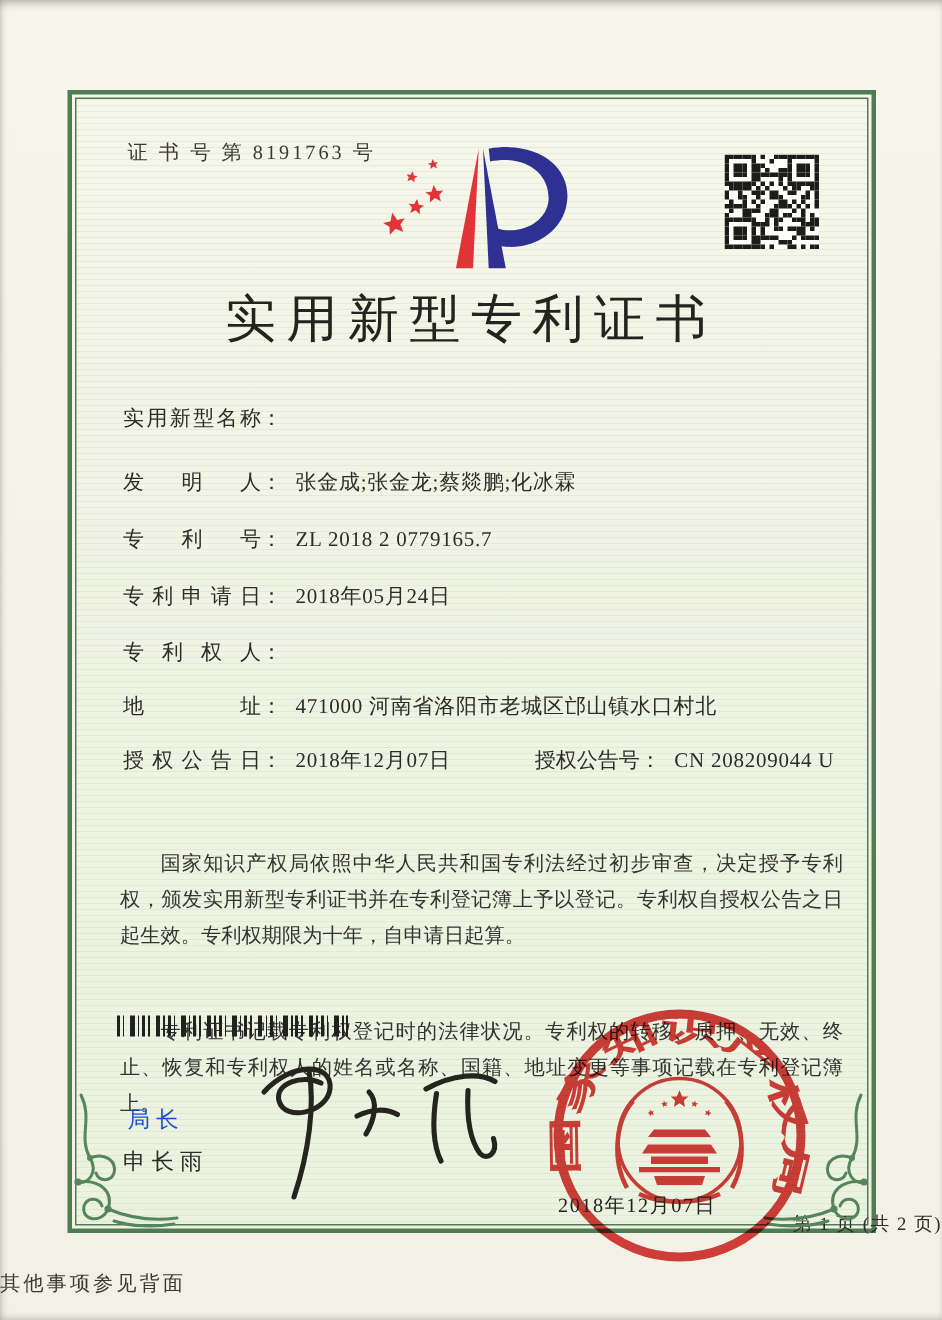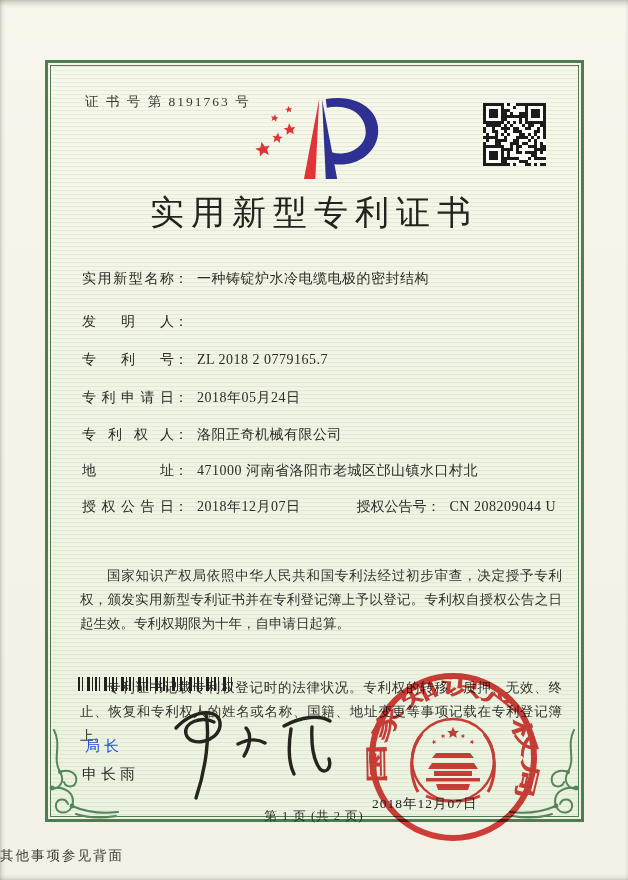--- a/index.html
+++ b/index.html
@@ -42,21 +42,21 @@
     color:#33332f; text-align:justify; }
   .paras p { text-indent:2em;margin-top:40px; }
   .barcode { left:78px; top:677px; width:154px; height:14px;
     background:repeating-linear-gradient(90deg,#21211f 0 2px,transparent 2px 4px,#21211f 4px 5px,transparent 5px 9px,#21211f 9px 12px,transparent 12px 14px,#21211f 14px 15px,transparent 15px 17px); }
   .commissioner-title { left:85px; top:737px; font-size:15px; letter-spacing:4px; color:#1d4ed8; }
   .commissioner-name { left:82px; top:765px; font-size:15px; letter-spacing:4px; color:#2c2c28; }
   .signature { left:160px; top:698px; width:190px; height:108px; z-index:5; }
   .seal { left:366px; top:670px; width:174px; height:174px; z-index:4;
     mix-blend-mode:multiply; opacity:.93; }
   .seal-date { left:372px; top:795px; font-size:13.5px; letter-spacing:1px; color:#22221f; z-index:6; }
-  .page-info { left:0; top:808px; width:628px; text-align:center; font-size:12.5px; color:#2c2c28; letter-spacing:1px; }
+  .page-info { left:0; top:808px; width:628px; text-align:right; font-size:12.5px; color:#2c2c28; letter-spacing:1px; }
   .footer-note { left:0; top:847px; width:628px; text-align:left; font-size:13.5px; color:#3a3a34; letter-spacing:2px; }
   .corner-orn { width:74px; height:92px; z-index:3; }
   .orn-bl { left:46px; top:728px; }
   .orn-br { left:508px; top:728px; transform:scaleX(-1); }
 </style>
 </head>
 <body>
 
 <div class="paper"></div>
 
@@ -330,40 +330,39 @@
       <rect x="57" y="60" width="3" height="3" fill="#1c1c1a"></rect>
       <rect x="60" y="60" width="3" height="3" fill="#1c1c1a"></rect>
     </svg>
 </div>
 
 <div class="abs title">实用新型专利证书</div>
 
 <div class="abs frow" style="top:270px">
   <span class="flabel">实用新型名称</span>
     <span class="fcolon">：</span>
-  <span class="fvalue">一种铸锭炉水冷电缆电极的密封结构</span>
 </div>
 <div class="abs frow" style="top:313px">
   <span class="flabel">发明人</span>
     <span class="fcolon">：</span>
+  <span class="fvalue">张金成;张金龙;蔡燚鹏;化冰霖</span>
 </div>
 <div class="abs frow" style="top:351px">
   <span class="flabel">专利号</span>
     <span class="fcolon">：</span>
   <span class="fvalue">ZL 2018 2 0779165.7</span>
 </div>
 <div class="abs frow" style="top:389px">
   <span class="flabel">专利申请日</span>
     <span class="fcolon">：</span>
   <span class="fvalue">2018年05月24日</span>
 </div>
 <div class="abs frow" style="top:426px">
   <span class="flabel">专利权人</span>
     <span class="fcolon">：</span>
-  <span class="fvalue">洛阳正奇机械有限公司</span>
 </div>
 <div class="abs frow" style="top:462px">
   <span class="flabel">地址</span>
     <span class="fcolon">：</span>
   <span class="fvalue">471000 河南省洛阳市老城区邙山镇水口村北</span>
 </div>
 <div class="abs frow" style="top:498px">
   <span class="flabel">授权公告日</span>
     <span class="fcolon">：</span>
   <span class="fvalue">2018年12月07日</span>

